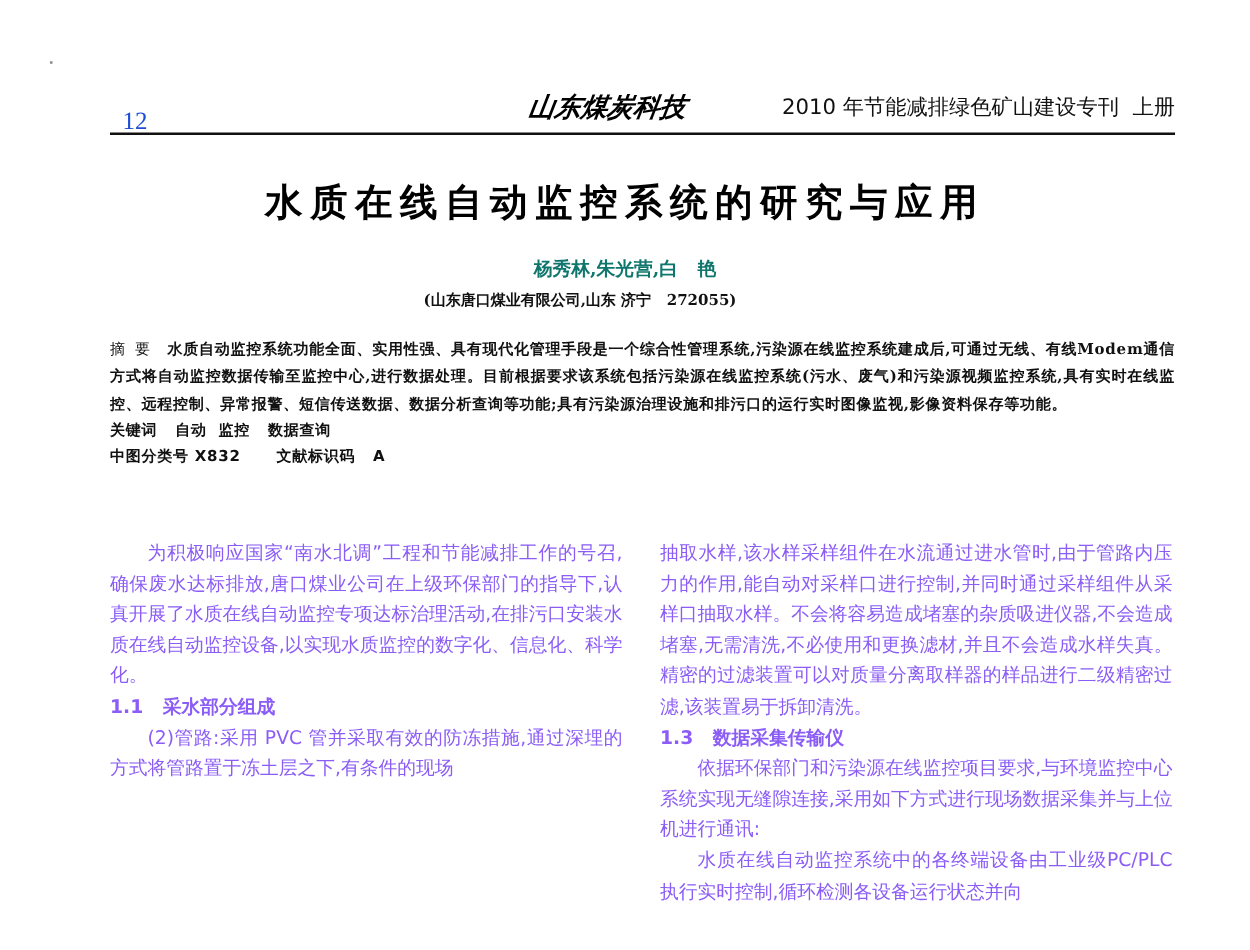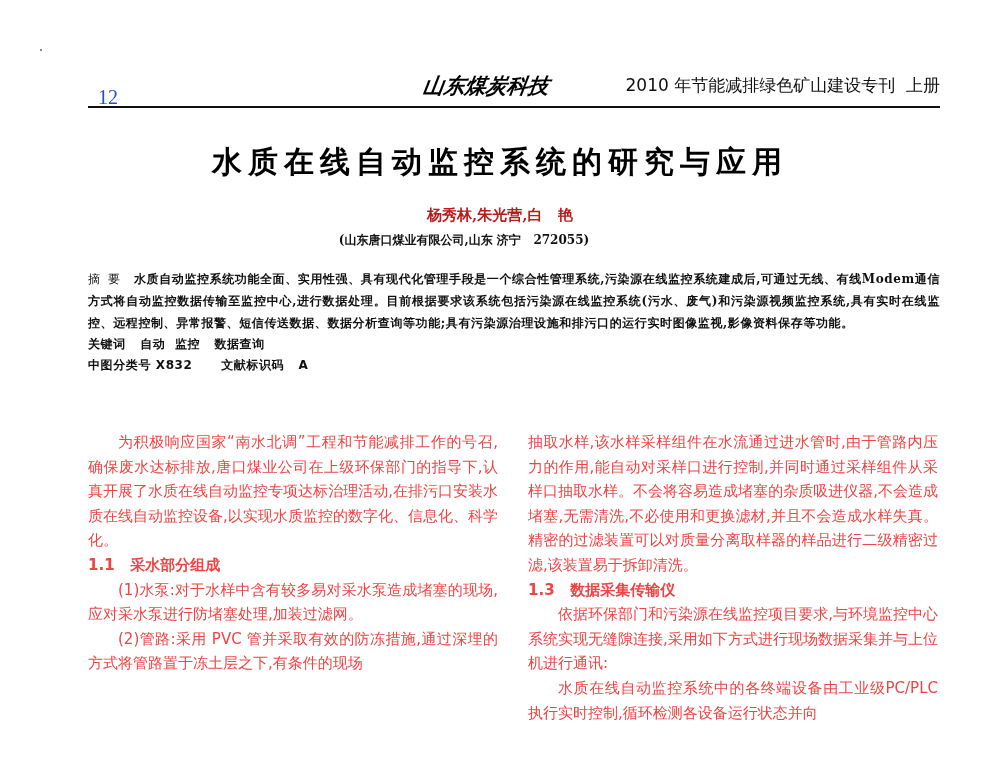--- a/index.html
+++ b/index.html
@@ -84,21 +84,21 @@
     .authors {
       position: absolute;
       left: 0;
       top: 206px;
       width: 1000px;
       text-align: center;
       font-family: "DejaVu Serif", serif;
       font-size: 15px;
       font-weight: bold;
       white-space: pre;
-      color: #b91c1c;
+      color: #0f766e;
     }
     .affiliation {
       position: absolute;
       left: 0;
       top: 232px;
       width: 928px;
       text-align: center;
       font-family: "DejaVu Serif", serif;
       font-size: 12px;
       font-weight: bold;
@@ -133,21 +133,21 @@
       white-space: pre;
     }
     
     .column {
       position: absolute;
       top: 430px;
       width: 410px;
       font-family: "DejaVu Sans", sans-serif;
       font-size: 15px;
       line-height: 24.6px;
-      color: #ef4444;
+      color: #8b5cf6;
       text-align: justify;
     }
     .col-left { left: 88px; }
     .col-right { left: 528px; top: 430px; }
     .para {
       margin: 0;
       text-indent: 2em;
     }
     .para-noindent {
       margin: 0;
@@ -185,21 +185,20 @@
   <div>
     <span class="abstract-label">摘要</span><span>水质自动监控系统功能全面、实用性强、具有现代化管理手段是一个综合性管理系统,污染源在线监控系统建成后,可通过无线、有线Modem通信方式将自动监控数据传输至监控中心,进行数据处理。目前根据要求该系统包括污染源在线监控系统(污水、废气)和污染源视频监控系统,具有实时在线监控、远程控制、异常报警、短信传送数据、数据分析查询等功能;具有污染源治理设施和排污口的运行实时图像监视,影像资料保存等功能。</span>
   </div>
   <div class="meta-line">关键词   自动  监控   数据查询</div>
   <div class="meta-line">中图分类号 X832      文献标识码   A</div>
 </div>
 
 <div class="column col-left">
   <p class="para">为积极响应国家“南水北调”工程和节能减排工作的号召,确保废水达标排放,唐口煤业公司在上级环保部门的指导下,认真开展了水质在线自动监控专项达标治理活动,在排污口安装水质在线自动监控设备,以实现水质监控的数字化、信息化、科学化。</p>
   <p class="subsection-heading">1.1   采水部分组成</p>
-  <p class="para">(1)水泵:对于水样中含有较多易对采水泵造成堵塞的现场,应对采水泵进行防堵塞处理,加装过滤网。</p>
   <p class="para">(2)管路:采用 PVC 管并采取有效的防冻措施,通过深埋的方式将管路置于冻土层之下,有条件的现场</p>
 </div>
 
 <div class="column col-right">
   <p class="para-noindent">抽取水样,该水样采样组件在水流通过进水管时,由于管路内压力的作用,能自动对采样口进行控制,并同时通过采样组件从采样口抽取水样。不会将容易造成堵塞的杂质吸进仪器,不会造成堵塞,无需清洗,不必使用和更换滤材,并且不会造成水样失真。精密的过滤装置可以对质量分离取样器的样品进行二级精密过滤,该装置易于拆卸清洗。</p>
   <p class="subsection-heading">1.3   数据采集传输仪</p>
   <p class="para">依据环保部门和污染源在线监控项目要求,与环境监控中心系统实现无缝隙连接,采用如下方式进行现场数据采集并与上位机进行通讯:</p>
   <p class="para">水质在线自动监控系统中的各终端设备由工业级PC/PLC 执行实时控制,循环检测各设备运行状态并向</p>
 </div>
 

